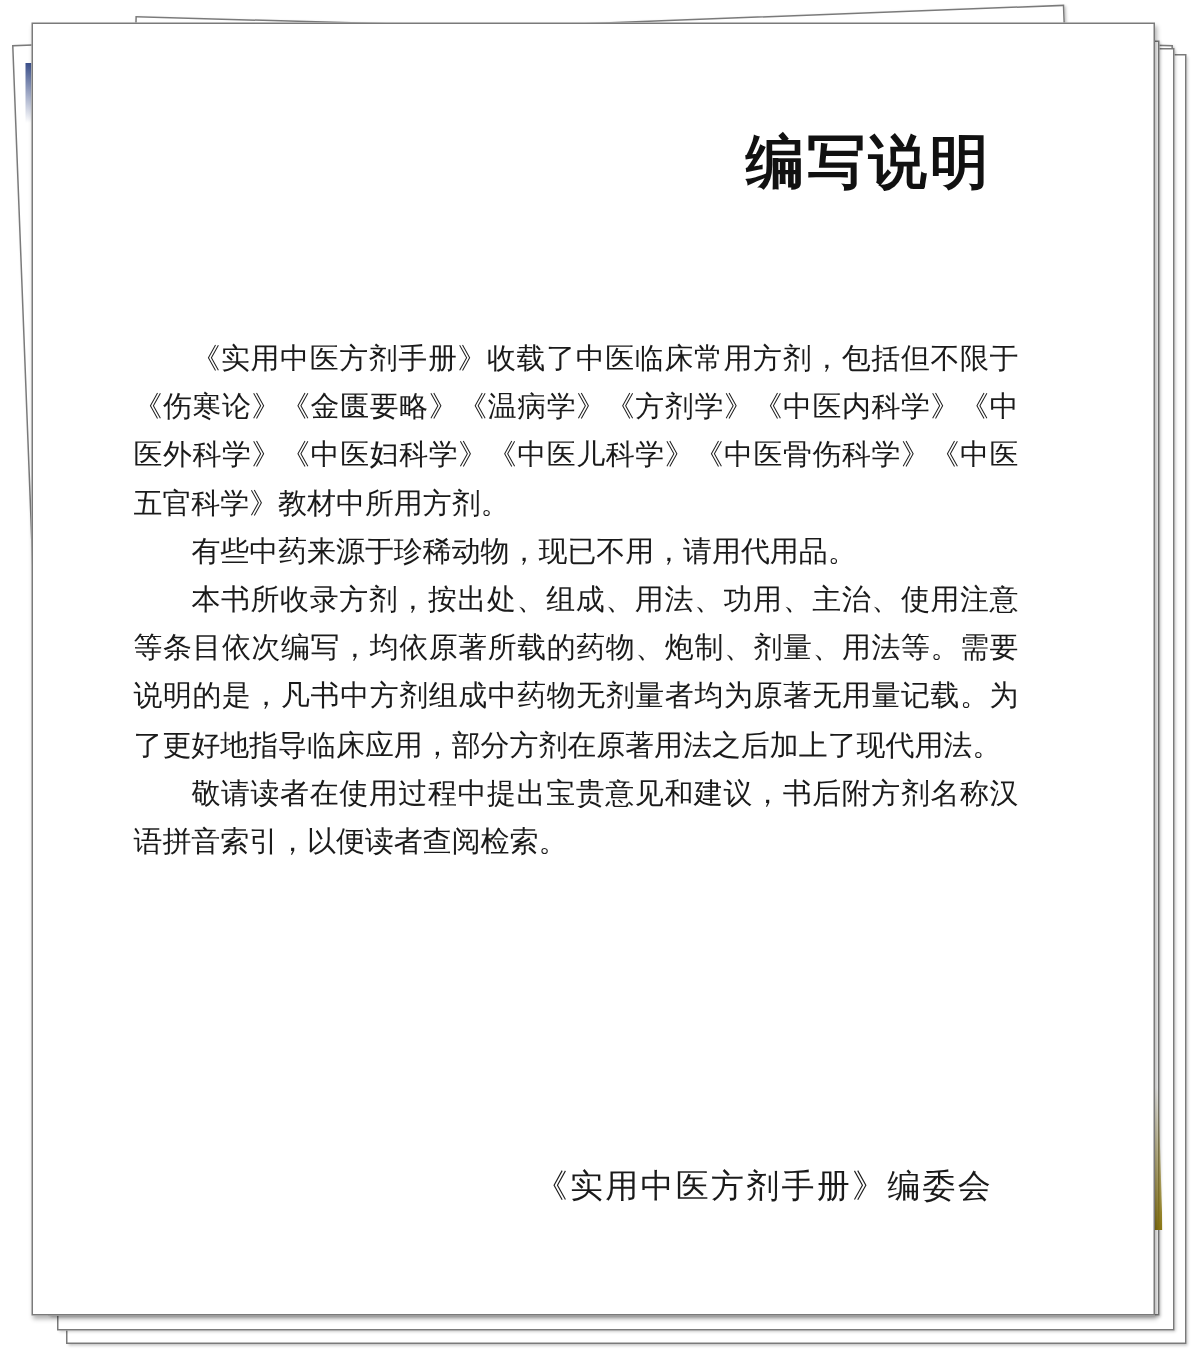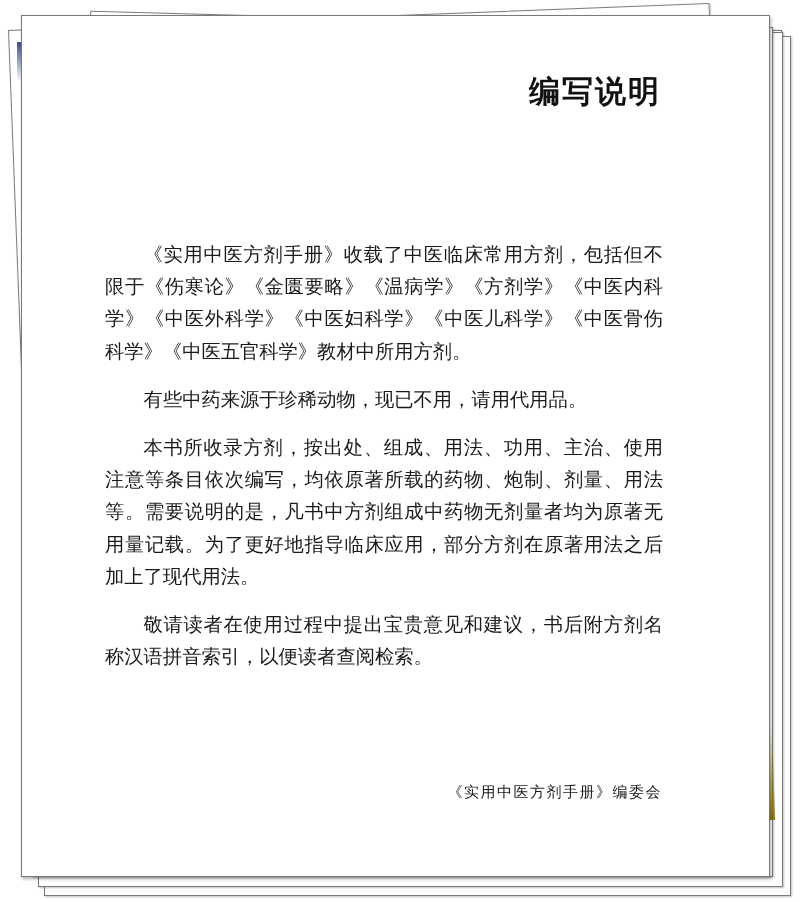--- a/index.html
+++ b/index.html
@@ -32,35 +32,35 @@
     position: absolute; left: 768px; top: 725px; width: 7px; height: 95px;
     background: linear-gradient(rgba(140,120,20,0), #8c7814);
     clip-path: polygon(0 0, 60% 0, 100% 100%, 0 100%);
   }
   .page {
     position: absolute; left: 21px; top: 15px; width: 747px; height: 860px;
     background: #fff; border: 1px solid #7a7a7a;
     box-shadow: 1px 2px 3px rgba(0,0,0,0.3);
   }
   .title {
-    position: absolute; right: 108px; top: 55px;
+    position: absolute; right: 108px; top: 65px;
     font-family: "DejaVu Sans", "Liberation Sans", sans-serif;
-    font-weight: bold; font-size: 31px; letter-spacing: 2px; color: #111;
+    font-weight: bold; font-size: 39px; letter-spacing: 2px; color: #111;
   }
   .body-text {
     position: absolute; left: 67px; top: 207px; width: 590px;
     font-family: "DejaVu Sans", "Liberation Sans", sans-serif;
     font-size: 19.3px; line-height: 32.2px; color: #1a1a1a;
     text-align: justify;
   }
-  .body-text p { margin: 16px; text-indent: 2em; }
+  .body-text p { margin: 0; text-indent: 2em; }
   .sign {
     position: absolute; right: 107px; top: 760px; text-align: left;
     font-family: "DejaVu Serif", "Liberation Serif", serif;
-    font-size: 15px; line-height: 32px; color: #1a1a1a; letter-spacing: 1.5px; margin-left: 17px;
+    font-size: 22px; line-height: 32px; color: #1a1a1a; letter-spacing: 1.5px; margin-left: 17px;
   }
 </style>
 </head>
 <body>
 
 <div class="sheet back-tilt-left"></div>
 <div class="sheet back-tilt-right"></div>
 <div class="sheet stack-3"></div>
 <div class="sheet stack-2"></div>
 <div class="sheet stack-1"></div>

